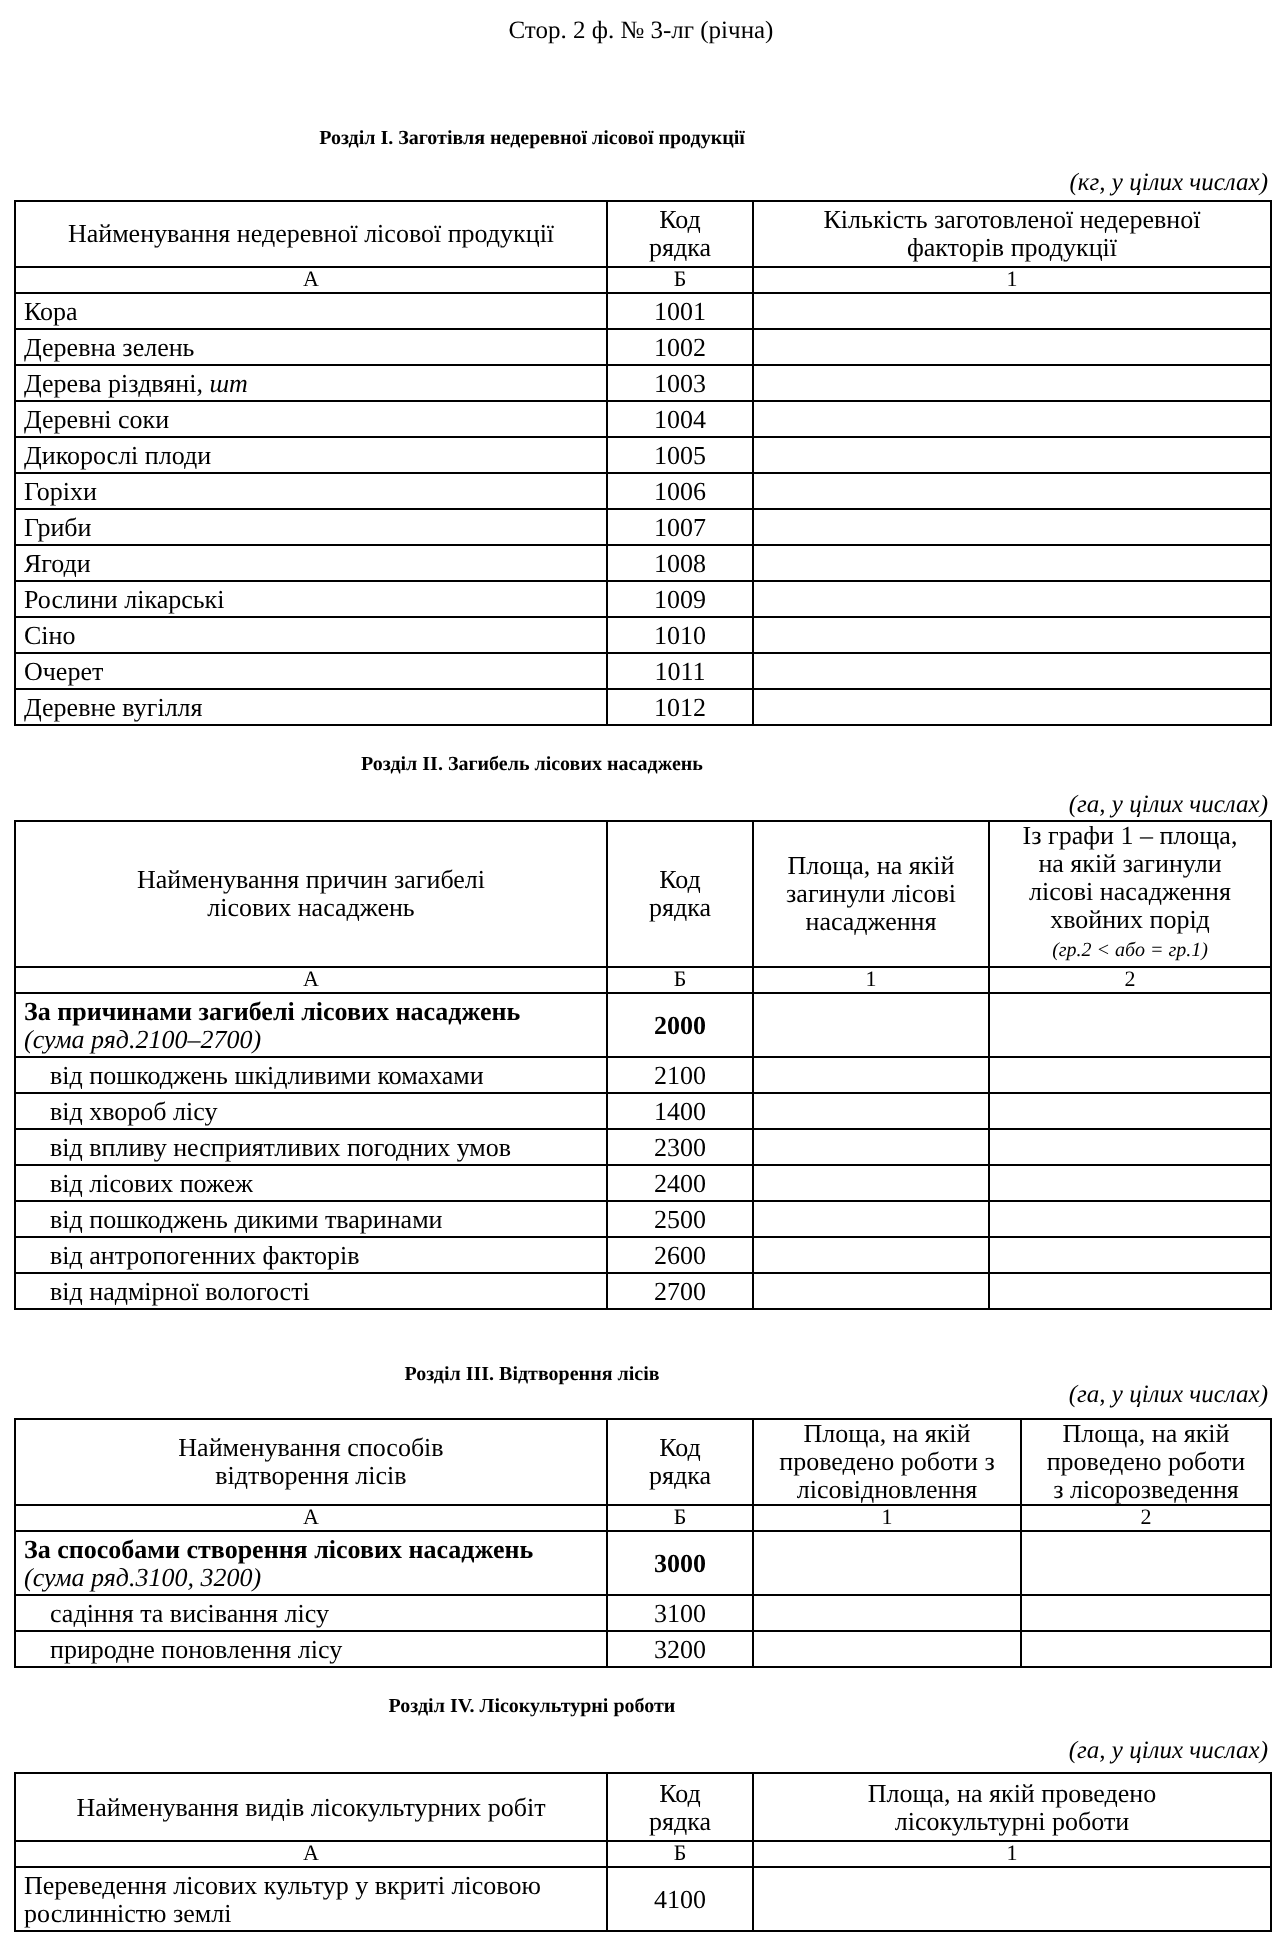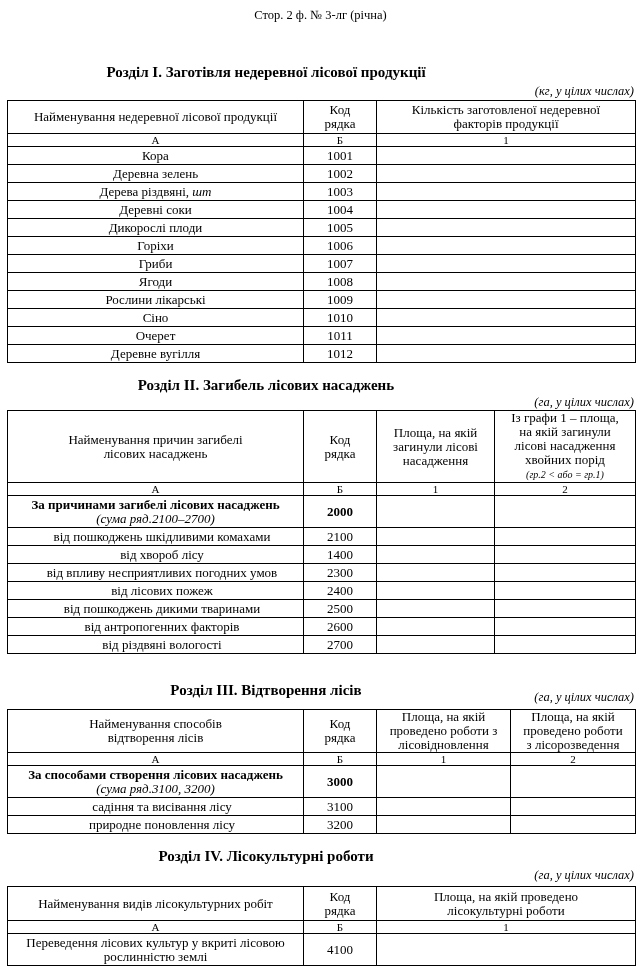--- a/index.html
+++ b/index.html
@@ -3,29 +3,29 @@
 <meta charset="utf-8">
 <style>
   html, body { margin: 0; padding: 0; background: #ffffff; }
   body {
     width: 641px; height: 972px; position: relative; overflow: hidden;
     font-family: "Liberation Serif", "DejaVu Serif", serif;
     color: #000; font-size: 13px;
   }
   .abs { position: absolute; }
   .page-header { left: 0; width: 641px; top: 8px; text-align: center; font-size: 12.5px; }
-  .section-title { left: 0; width: 532px; text-align: center; font-weight: bold; font-size: 15px; }
+  .section-title { left: 0; width: 532px; text-align: center; font-weight: bold; font-size: 10px; }
   .units { right: 7px; font-style: italic; font-size: 12.5px; text-align: right; }
   table {
     position: absolute; left: 7px; width: 628px; border-collapse: collapse; table-layout: fixed;
     font-size: 13px; line-height: 14px;
   }
   td, th { border: 1px solid #000; padding: 0 4px; font-weight: normal; vertical-align: middle; }
   th { }
-  td.name { text-align: center; }
+  td.name { text-align: left; }
   td.code { text-align: center; }
   td.indent { padding-left: 17px; }
   tr.colnum td { text-align: center; font-size: 11px; line-height: 12px; height: 12px; padding: 0; }
   tr.row td { height: 17px; }
   tr.total td { height: 31px; }
   .bold { font-weight: bold; }
   .ital { font-style: italic; }
   .small-ital { font-style: italic; font-size: 10px; }
 </style>
 </head>
@@ -177,21 +177,21 @@
         <td></td>
         <td></td>
       </tr>
       <tr class="row">
         <td class="name indent"><span>від антропогенних факторів</span></td>
         <td class="code">2600</td>
         <td></td>
         <td></td>
       </tr>
       <tr class="row">
-        <td class="name indent"><span>від різдвяні вологості</span></td>
+        <td class="name indent"><span>від надмірної вологості</span></td>
         <td class="code">2700</td>
         <td></td>
         <td></td>
       </tr>
     </tbody>
 </table>
 
 <div class="abs section-title" style="top:670px;margin-top:12px;">Розділ III. Відтворення лісів</div>
 <div class="abs units" style="top:690px;">(га, у цілих числах)</div>
 <table style="top:709px;">

